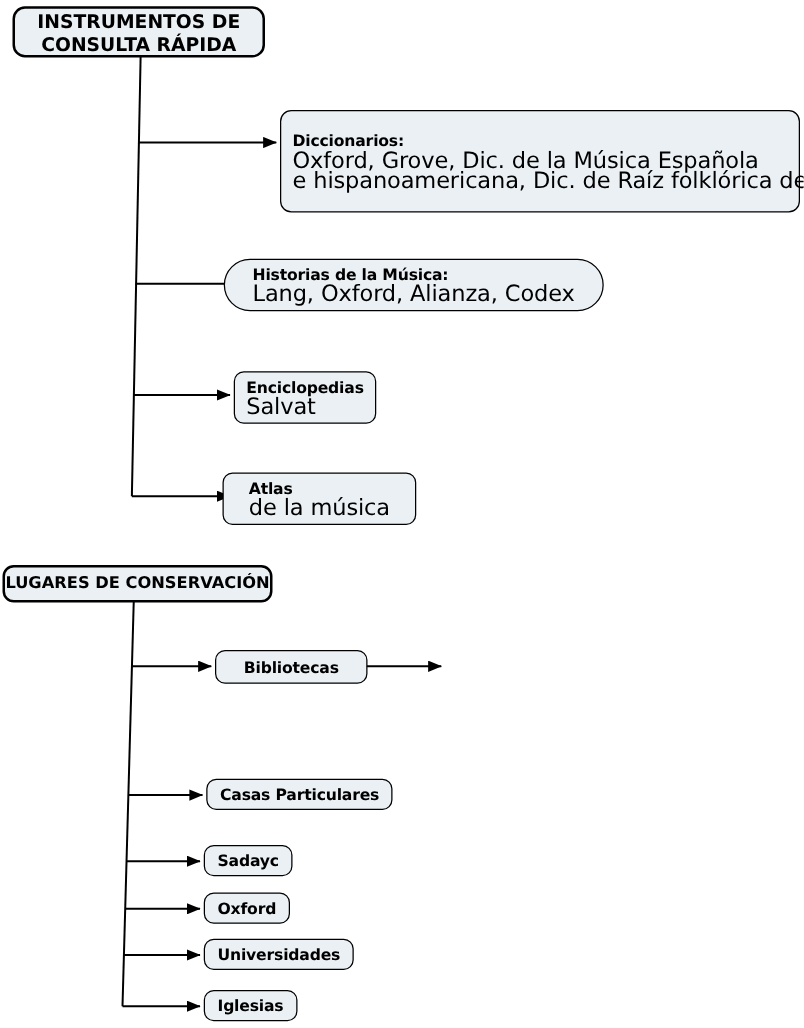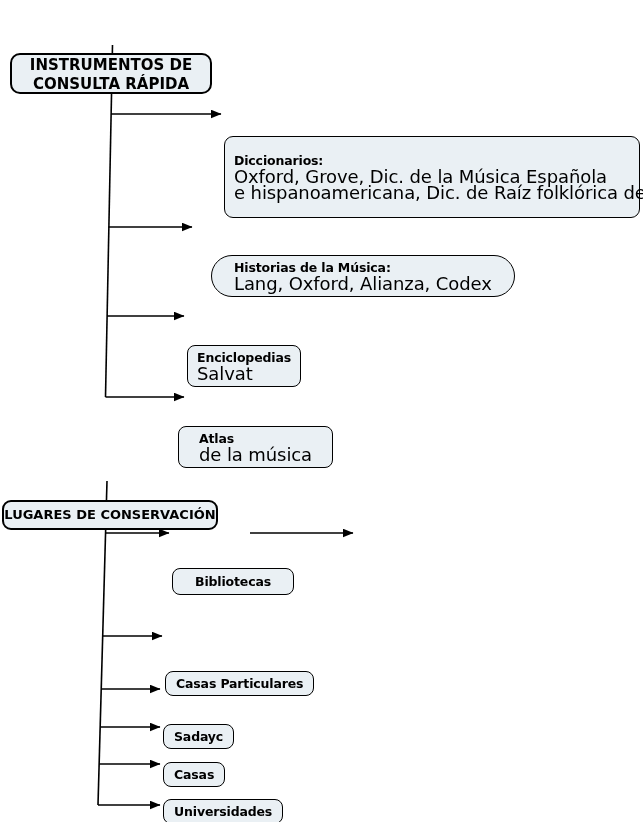--- a/index.html
+++ b/index.html
@@ -23,42 +23,41 @@
     stroke-width: 1.6;
   }
   .node {
     position: absolute;
     box-sizing: border-box;
     background: #eaf0f4;
     border: 1.4px solid #000000;
     border-radius: 8px;
     padding: 3px 10px;
     white-space: nowrap;
-    margin-top: 48px;
   }
   .root {
     border-width: 2px;
     border-radius: 10px;
     text-align: center;
     font-weight: bold;
   }
   #root1 {
     left: 10px; top: 5px; width: 202px; height: 41px;
     font-size: 15px; line-height: 19px; padding: 1px 0 0 0;
   }
   #root2 {
     left: 2px; top: 452px; width: 216px; height: 30px;
     font-size: 13px; line-height: 26px; padding: 0;
     border-radius: 9px;
   }
   .node .title { font-weight: bold; font-size: 12.5px; line-height: 16px; letter-spacing: -0.15px; display:block; }
   .node .body  { font-size: 18px; line-height: 16px; letter-spacing: -0.1px; display:block; }
   .pre { white-space: pre; }
   #node-diccionarios { left: 224px; top: 88px; width: 416px; border-radius: 9px; padding: 16px 9px; }
-  #node-historias    { left: 211px; top: 207px; padding: 4px 22px; border-radius: 21px; }
+  #node-historias    { left: 179px; top: 207px; padding: 4px 22px; border-radius: 21px; }
   #node-enciclopedias{ left: 187px; top: 297px; padding: 4px 9px; }
   #node-atlas        { left: 178px; top: 378px; padding: 4px 20px; }
   .leaf { font-weight: bold; font-size: 12.5px; line-height: 17px; letter-spacing: -0.15px; }
   #node-bibliotecas   { left: 172px; top: 520px; padding: 4px 22px; }
   #node-casas         { left: 165px; top: 623px; }
   #node-teatros       { left: 163px; top: 676px; }
   #node-museos        { left: 163px; top: 714px; }
   #node-universidades { left: 163px; top: 751px; }
   #node-iglesias      { left: 163px; top: 792px; }
   #node-biblist {
@@ -120,19 +119,19 @@
 
   <div class="node root" id="root2">LUGARES DE CONSERVACIÓN</div>
 
   <div class="node leaf" id="node-bibliotecas">Bibliotecas</div>
 
 
   <div class="node leaf" id="node-casas">Casas Particulares</div>
 
   <div class="node leaf" id="node-teatros">Sadayc</div>
 
-  <div class="node leaf" id="node-museos">Casas</div>
+  <div class="node leaf" id="node-museos">Oxford</div>
 
   <div class="node leaf" id="node-universidades">Universidades</div>
 
   <div class="node leaf" id="node-iglesias">Iglesias</div>
 
 </div>
 
 </body></html>

